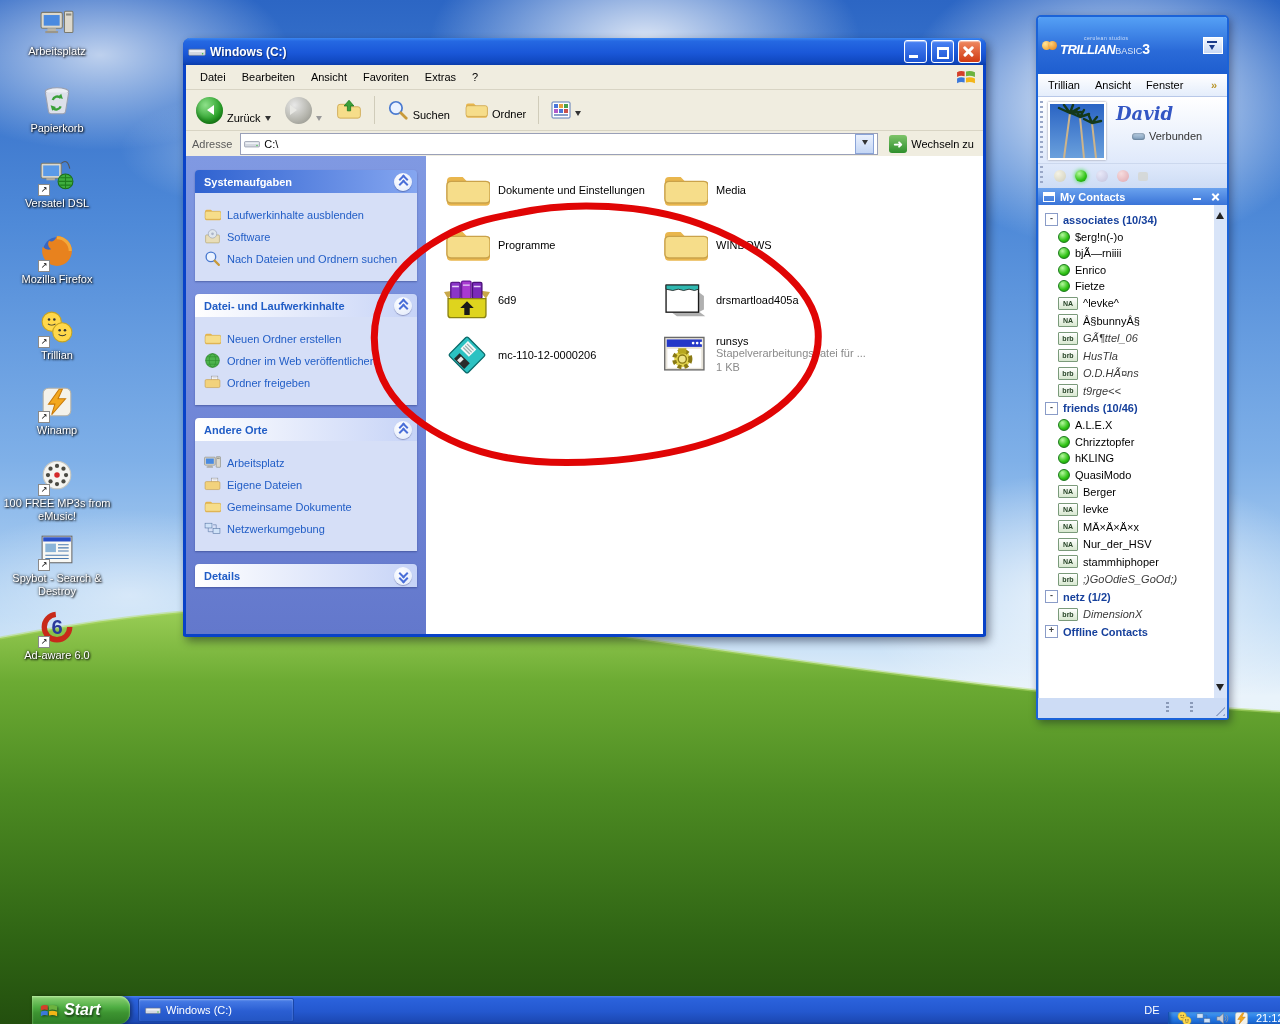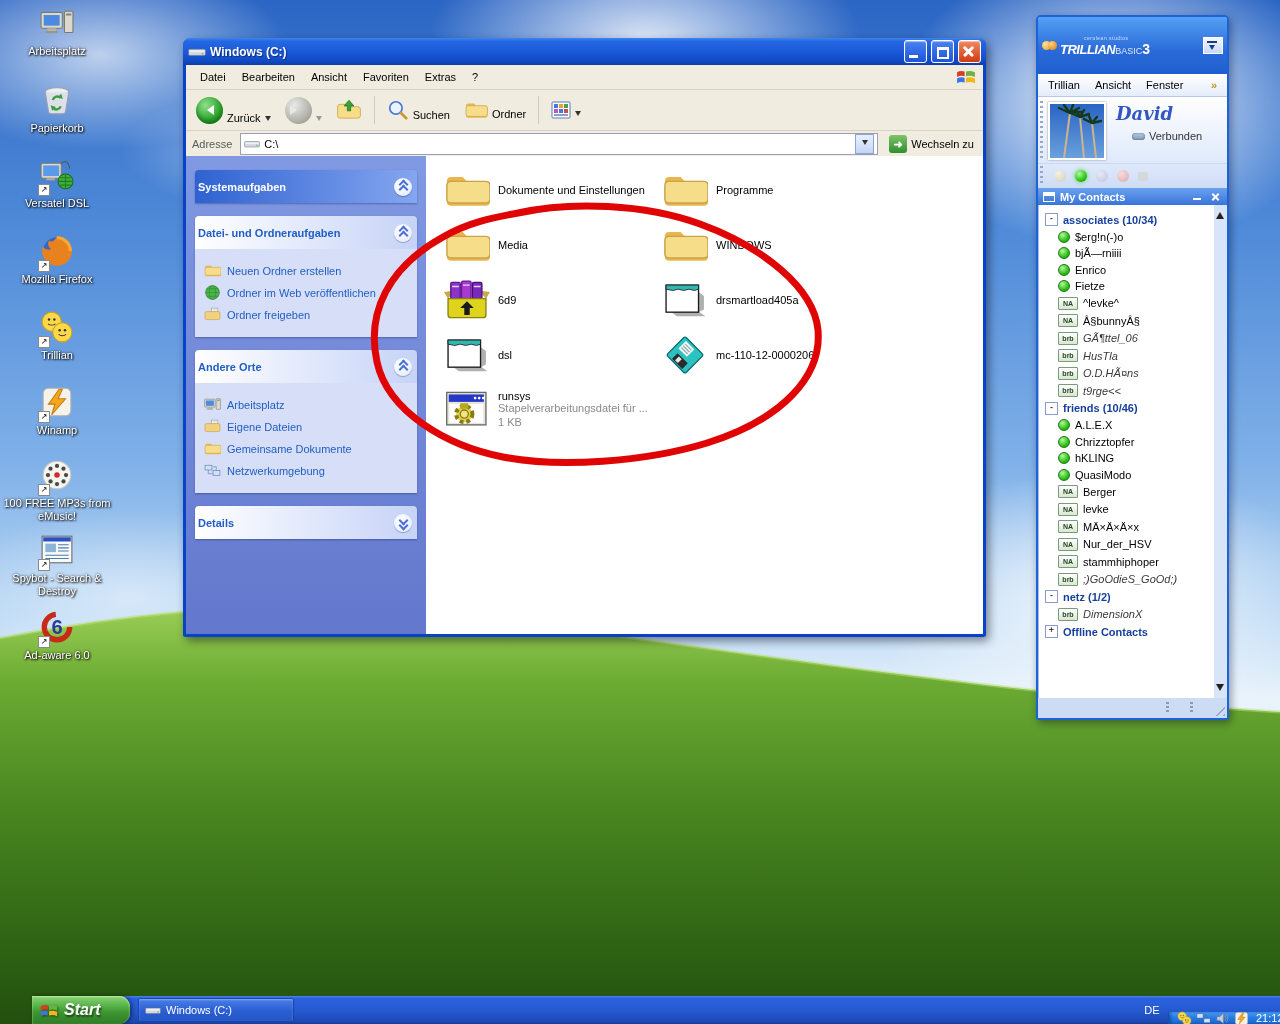--- a/index.html
+++ b/index.html
@@ -43,21 +43,21 @@
   .vsep{width:1px;height:28px;background:#d0ccba;margin:0 2px;}
   .addrbar{height:26px;background:#f0ede0;display:flex;align-items:center;padding:0 4px;gap:6px;border-bottom:1px solid #b8b4a4;}
   .addr-combo{flex:1;height:20px;background:#fff;border:1px solid #9aa0b8;display:flex;align-items:center;padding:0 3px;gap:4px;}
   .addr-drop{width:17px;height:18px;background:linear-gradient(#eaf1fd,#c4d6f4);border:1px solid #8aa4d8;display:flex;align-items:center;justify-content:center;cursor:pointer;}
   .gobtn{display:flex;align-items:center;gap:4px;padding:1px 5px;cursor:pointer;}
   .goicon{width:18px;height:18px;border-radius:3px;background:linear-gradient(#7ec46a,#2e8f2c);display:flex;align-items:center;justify-content:center;color:#fff;font-weight:bold;}
   .winbody{position:absolute;left:0;right:0;top:118px;bottom:0;display:flex;overflow:hidden;}
   
   .sidebar{width:240px;flex:none;background:linear-gradient(180deg,#8099e2 0%,#7288d8 50%,#6378cc 100%);padding:14px 9px 0 9px;box-sizing:border-box;overflow:hidden;}
   .panel{margin-bottom:13px;border-radius:4px 4px 0 0;overflow:hidden;box-shadow:0 1px 2px rgba(10,20,80,.35);}
-  .panel-h{height:33px;display:flex;align-items:center;padding:0 5px 0 3px;font-weight:bold;color:#215dc6;
+  .panel-h{height:23px;display:flex;align-items:center;padding:0 5px 0 9px;font-weight:bold;color:#215dc6;
     background:linear-gradient(90deg,#ffffff,#c6d3f7);cursor:pointer;}
   .panel-h.sys{background:linear-gradient(90deg,#2f62d0,#85a6f0);color:#fff;}
   .panel-h .pt{flex:1;white-space:nowrap;overflow:hidden;}
   .chevbtn{width:18px;height:18px;border-radius:50%;background:radial-gradient(circle at 40% 35%,#ffffff,#dfe8fa);display:flex;flex-direction:column;align-items:center;justify-content:center;cursor:pointer;box-shadow:0 1px 1px rgba(0,0,60,.3);}
   .chv{width:5px;height:5px;border-left:2px solid #4a6fd8;border-top:2px solid #4a6fd8;transform:rotate(45deg);margin:-1px 0;}
   .chevbtn.down .chv{transform:rotate(225deg);}
   .panel-b{background:#d6dff7;padding:8px 4px 9px 9px;}
   .sitem{display:flex;align-items:center;gap:6px;margin:5px 0;color:#215dc6;cursor:pointer;white-space:nowrap;overflow:hidden;}
   .sitem svg{width:17px;height:17px;flex:none;}
   
@@ -479,24 +479,44 @@
 
       <div class="sidebar">
         <div class="panel">
           <div class="panel-h sys">
             <span class="pt">Systemaufgaben</span>
             <span class="chevbtn">
                 <i class="chv"></i>
                 <i class="chv"></i>
               </span>
           </div>
+          <div class="panel-b">
+            <div class="sitem">
+                <svg>
+                  <use href="#i-folder"></use>
+                </svg>
+                <span>Laufwerkinhalte ausblenden</span>
+              </div>
+            <div class="sitem">
+                <svg>
+                  <use href="#i-soft"></use>
+                </svg>
+                <span>Software</span>
+              </div>
+            <div class="sitem">
+                <svg>
+                  <use href="#i-search"></use>
+                </svg>
+                <span>Nach Dateien und Ordnern suchen</span>
+              </div>
+          </div>
         </div>
         <div class="panel">
           <div class="panel-h">
-            <span class="pt">Datei- und Ordneraufgaben</span>
+            <span class="pt">Datei- und Laufwerkinhalte</span>
             <span class="chevbtn">
                 <i class="chv"></i>
                 <i class="chv"></i>
               </span>
           </div>
           <div class="panel-b">
             <div class="sitem">
                 <svg>
                   <use href="#i-folder"></use>
                 </svg>
@@ -567,51 +587,45 @@
           <div class="fitem">
             <svg>
                 <use href="#i-folder"></use>
               </svg>
             <div class="fname">Dokumente und Einstellungen</div>
           </div>
           <div class="fitem">
             <svg>
                 <use href="#i-folder"></use>
               </svg>
-            <div class="fname">Programme</div>
+            <div class="fname">Media</div>
           </div>
           <div class="fitem">
             <svg>
                 <use href="#i-folder"></use>
               </svg>
-            <div class="fname">Media</div>
+            <div class="fname">Programme</div>
           </div>
           <div class="fitem">
             <svg>
                 <use href="#i-folder"></use>
               </svg>
             <div class="fname">WINDOWS</div>
           </div>
           <div class="fitem">
             <svg>
                 <use href="#i-rar"></use>
               </svg>
             <div class="fname">6d9</div>
           </div>
           <div class="fitem">
             <svg>
                 <use href="#i-appwin"></use>
               </svg>
             <div class="fname">drsmartload405a</div>
-          </div>
-          <div class="fitem">
-            <svg>
-                <use href="#i-appwin"></use>
-              </svg>
-            <div class="fname">dsl</div>
           </div>
           <div class="fitem">
             <svg>
                 <use href="#i-floppy"></use>
               </svg>
             <div class="fname">mc-110-12-0000206</div>
           </div>
           <div class="fitem">
             <svg>
                 <use href="#i-batch"></use>

